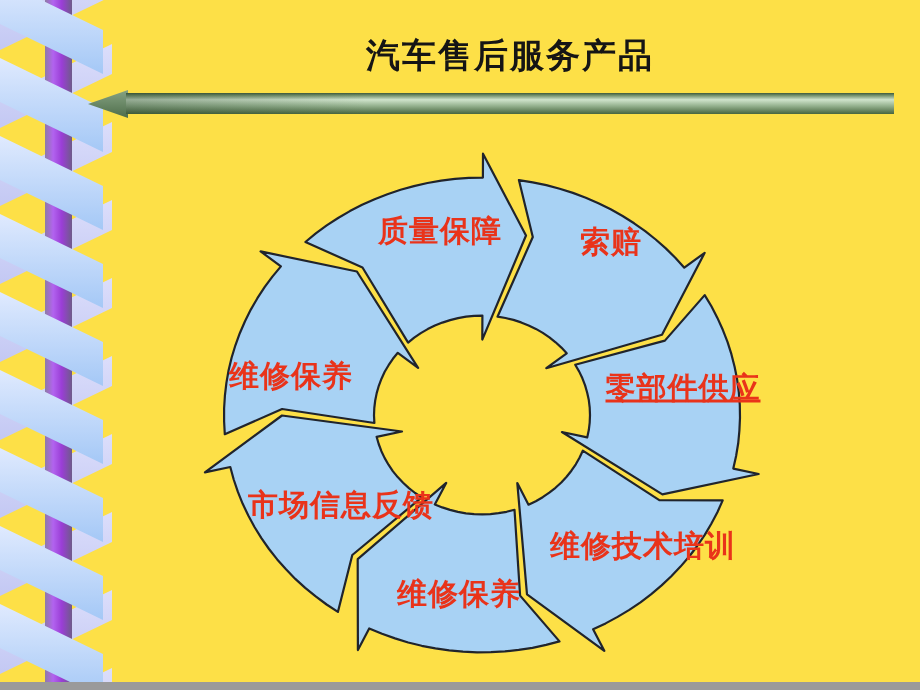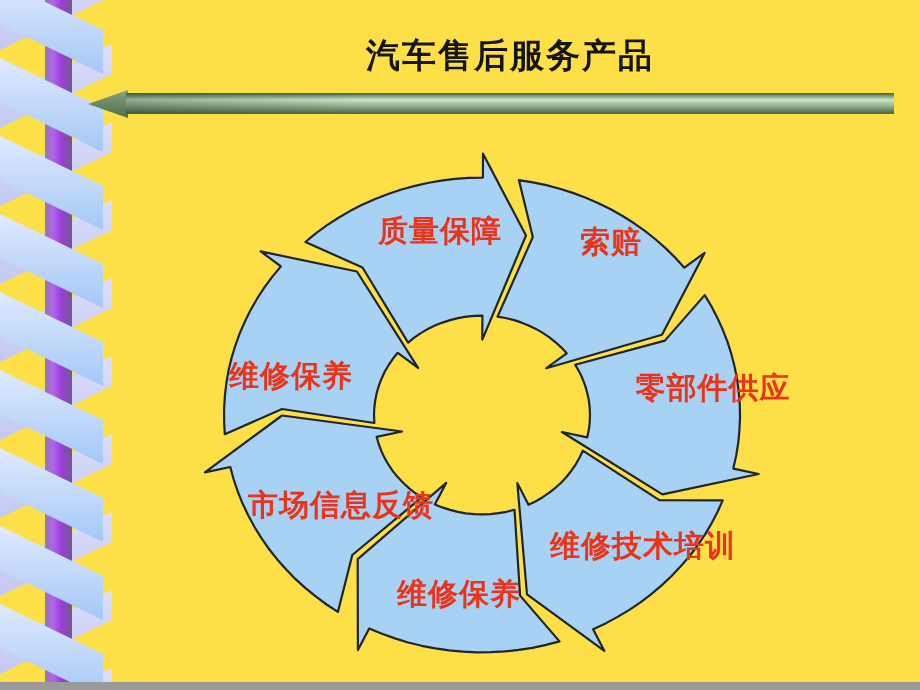--- a/index.html
+++ b/index.html
@@ -100,20 +100,20 @@
       <path d="M704.7,295.1L711.4,306.3L717.4,317.9L722.8,329.8L727.5,341.9L731.4,354.2L734.6,366.7L737.1,379.3L738.8,392.1L739.8,404.9L740.0,417.7L739.4,430.6L738.2,443.3L736.1,456.0L733.3,468.6L758.7,474.0L662.4,494.4L561.9,432.0L587.2,437.4L588.8,430.1L589.7,422.6L590.0,415.1L589.7,407.5L588.8,400.1L587.2,392.7L585.1,385.4L582.4,378.3L579.1,371.4L575.2,364.8L664.9,340.6Z" fill="#a8d2f4" stroke="#20242c" stroke-width="2.2" stroke-linejoin="round"></path>
       <path d="M722.7,500.4L717.4,512.2L711.3,523.8L704.6,535.1L697.2,546.0L689.2,556.5L680.5,566.6L671.3,576.2L661.6,585.4L651.3,594.1L640.5,602.3L629.3,609.9L617.6,616.9L605.6,623.4L593.1,629.2L604.3,650.8L527.0,594.3L517.3,483.1L528.5,504.7L535.8,501.2L542.7,497.2L549.3,492.7L555.5,487.8L561.3,482.5L566.6,476.8L571.4,470.7L575.8,464.3L579.5,457.7L582.8,450.7L659.3,500.2Z" fill="#a8d2f4" stroke="#20242c" stroke-width="2.2" stroke-linejoin="round"></path>
       <path d="M559.5,641.4L546.1,644.9L532.5,647.8L518.7,649.9L504.9,651.4L490.9,652.2L477.0,652.3L463.0,651.7L449.2,650.4L435.4,648.4L421.7,645.8L408.2,642.5L395.0,638.4L382.0,633.8L369.2,628.5L357.9,650.0L357.7,559.2L446.2,482.9L434.8,504.4L442.3,507.4L450.0,509.9L457.9,511.9L465.9,513.3L474.1,514.1L482.2,514.4L490.4,514.1L498.5,513.2L506.6,511.8L514.5,509.8L520.1,595.6Z" fill="#a8d2f4" stroke="#20242c" stroke-width="2.2" stroke-linejoin="round"></path>
       <path d="M337.9,611.9L326.6,604.5L315.7,596.4L305.2,587.9L295.3,578.9L286.0,569.3L277.2,559.4L269.0,549.0L261.4,538.2L254.5,527.0L248.3,515.5L242.7,503.8L237.8,491.7L233.7,479.5L230.3,467.0L204.9,472.3L282.0,415.5L402.0,431.5L376.6,436.8L378.7,444.0L381.4,451.2L384.7,458.1L388.5,464.7L392.8,471.1L397.7,477.1L403.1,482.8L408.9,488.1L415.1,493.0L421.7,497.4L352.3,555.0Z" fill="#a8d2f4" stroke="#20242c" stroke-width="2.2" stroke-linejoin="round"></path>
       <path d="M224.8,434.2L224.1,421.3L224.1,408.5L224.9,395.7L226.4,382.9L228.6,370.2L231.6,357.7L235.4,345.3L239.8,333.2L245.0,321.2L250.8,309.6L257.4,298.2L264.6,287.2L272.4,276.6L280.9,266.4L260.6,251.4L356.9,271.5L418.1,367.8L397.8,352.8L392.9,358.8L388.6,365.2L384.7,371.8L381.5,378.7L378.8,385.8L376.7,393.1L375.2,400.5L374.3,408.0L374.0,415.5L374.4,423.0L282.1,409.0Z" fill="#a8d2f4" stroke="#20242c" stroke-width="2.2" stroke-linejoin="round"></path>
     </svg>
 
   <div id="labels">
       <div class="cycle-label" style="left: 440px; top: 231px; color: rgb(233, 51, 26);">质量保障</div>
       <div class="cycle-label" style="left: 611px; top: 242px; color: rgb(233, 51, 26);">索赔</div>
-      <div class="cycle-label" style="left: 713px; top: 388px; color: rgb(233, 51, 26);">零部件供应</div>
+      <div class="cycle-label" style="left: 683px; top: 388px; color: rgb(233, 51, 26); text-decoration: underline;">零部件供应</div>
       <div class="cycle-label" style="left: 643px; top: 546px; color: rgb(233, 51, 26);">维修技术培训</div>
       <div class="cycle-label" style="left: 459px; top: 594px; color: rgb(233, 51, 26);">维修保养</div>
       <div class="cycle-label" style="left: 341px; top: 505px; color: rgb(233, 51, 26);">市场信息反馈</div>
       <div class="cycle-label" style="left: 291px; top: 376px; color: rgb(233, 51, 26);">维修保养</div>
     </div>
 
 </div>
 
 </body></html>

